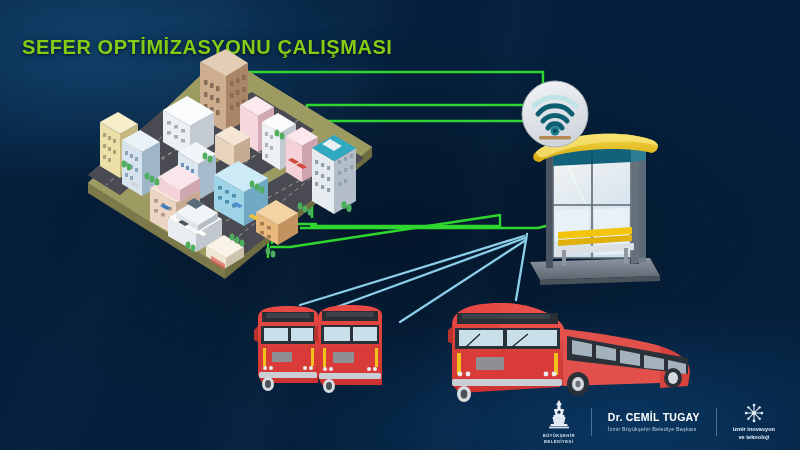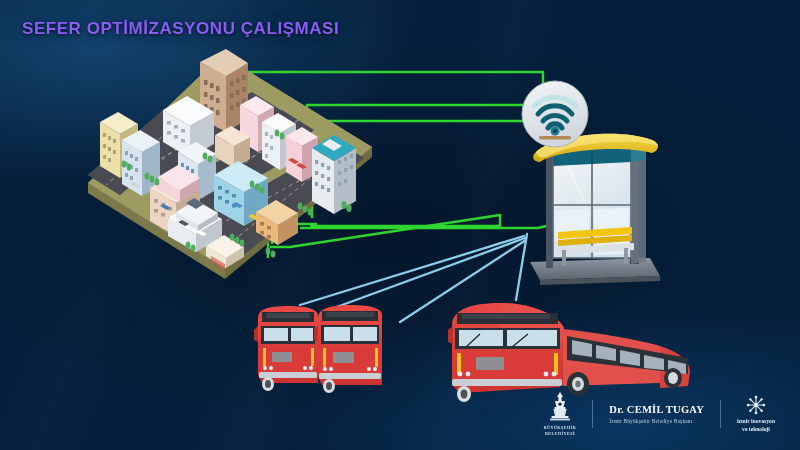--- a/index.html
+++ b/index.html
@@ -35,34 +35,33 @@
   .bg-streak {
     position:absolute; inset:0;
     opacity:.30;
     background:
       linear-gradient(106deg, rgba(255,255,255,0) 34%, rgba(120,170,215,.10) 40%, rgba(255,255,255,0) 46%),
       linear-gradient(100deg, rgba(255,255,255,0) 54%, rgba(120,170,215,.08) 59%, rgba(255,255,255,0) 64%),
       linear-gradient(112deg, rgba(255,255,255,0) 16%, rgba(120,170,215,.07) 22%, rgba(255,255,255,0) 28%);
   }
   
   .title {
-    position:absolute; left:22px; top:19px;
-    font-size:17px; font-weight:bold; color:#8b5cf6;
+    position:absolute; left:22px; top:36px;
+    font-size:20px; font-weight:bold; color:#84cc16;
     letter-spacing:.55px;
     text-shadow:0 1px 3px rgba(0,0,0,.65), 0 0 12px rgba(10,40,70,.9);
     white-space:nowrap;
   }
   
   .art { position:absolute; left:0; top:0; width:800px; height:450px; }
   
   .footer {
-    position:absolute; right:14px; bottom:16px;
+    position:absolute; right:14px; bottom:8px;
     display:flex; align-items:center; gap:5px;
     height:40px;
-    font-family:Liberation Serif, serif;
   }
   .f-seg { display:flex; align-items:center; padding:0 11px; height:38px; }
   .f-div { width:1px; height:28px; background:rgba(175,200,225,.42); }
   .f-tower { width:26px; height:34px; }
   .f-towerwrap { display:flex; flex-direction:column; align-items:center; }
   .f-towertxt { font-size:4.2px; font-weight:bold; color:#cfe0ee; letter-spacing:.45px; line-height:1.5; text-align:center; }
   .f-name {
     font-size:10.5px; font-weight:bold; color:#ffffff; letter-spacing:.25px;
     white-space:nowrap; line-height:1.1;
   }

